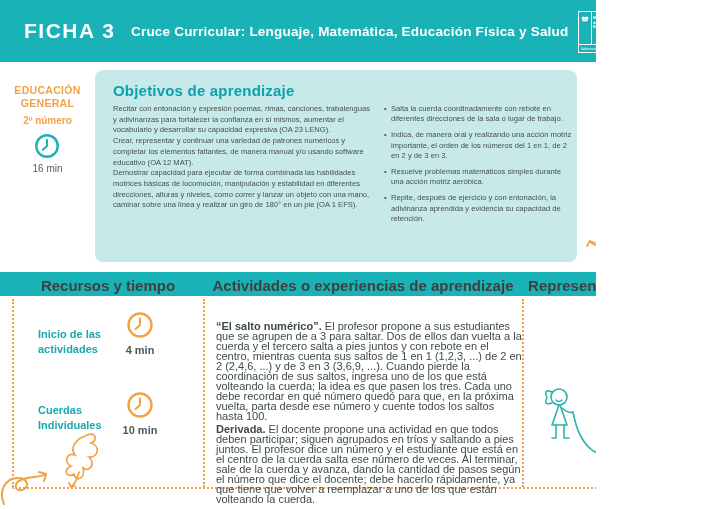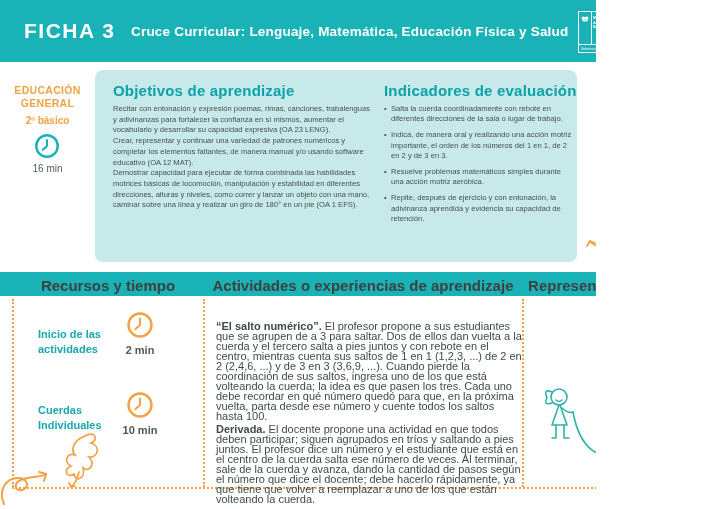--- a/index.html
+++ b/index.html
@@ -101,37 +101,36 @@
           <circle cx="33" cy="32" r="2.1"></circle>
           <circle cx="46" cy="28" r="1.6"></circle>
       </g>
     </svg>
   </div>
 
   <div class="side-level">
     <span>EDUCACIÓN</span><br>
     <span>GENERAL</span>
   </div>
-  <div class="side-grade">2º básico</div>
+  <div class="side-grade">2º número</div>
   <svg class="side-clock" width="28" height="28" viewBox="0 0 30 30">
     <circle cx="15" cy="15" r="11.5" stroke="#19b2b6" stroke-width="2.6" fill="none"></circle>
     <path d="M15 15 V8.5 M15 15 L10.5 19" stroke="#19b2b6" stroke-width="2.2" fill="none" stroke-linecap="round"></path>
   </svg>
   <div class="side-min">16 min</div>
 
   <div class="panel"></div>
 
   <div class="h-teal obj-title">Objetivos de aprendizaje</div>
   <div class="obj-body">
     <p>Recitar con entonación y expresión poemas, rimas, canciones, trabalenguas y adivinanzas para fortalecer la confianza en sí mismos, aumentar el vocabulario y desarrollar su capacidad expresiva (OA 23 LENG).</p>
     <p>Crear, representar y continuar una variedad de patrones numéricos y completar los elementos faltantes, de manera manual y/o usando software educativo (OA 12 MAT).</p>
     <p>Demostrar capacidad para ejecutar de forma combinada las habilidades motrices básicas de locomoción, manipulación y estabilidad en diferentes direcciones, alturas y niveles, como correr y lanzar un objeto con una mano, caminar sobre una línea y realizar un giro de 180° en un pie (OA 1 EFS).</p>
   </div>
 
-  <div class="h-teal ind-title">Indicadores de evaluación</div>
   <div class="ind-body">
     <p class="b">Salta la cuerda coordinadamente con rebote en diferentes direcciones de la sala o lugar de trabajo.</p>
     <p class="b">Indica, de manera oral y realizando una acción motriz importante, el orden de los números del 1 en 1, de 2 en 2 y de 3 en 3.</p>
     <p class="b">Resuelve problemas matemáticos simples durante una acción motriz aeróbica.</p>
     <p class="b">Repite, después de ejercicio y con entonación, la adivinanza aprendida y evidencia su capacidad de retención.</p>
   </div>
 
   <div class="kw-circle">
     <div class="kw-inner">
       <div class="kw-label">Palabras claves</div>
@@ -167,21 +166,21 @@
   <div class="vdot" style="left:203px;"></div>
   <div class="vdot" style="left:522px;"></div>
   <div class="vdot" style="left:699px;"></div>
   <div class="hdot"></div>
 
   <div class="res-label" style="top:327px;">Inicio de las actividades</div>
   <svg class="res-clock" style="top:310px;" width="30" height="30" viewBox="0 0 30 30">
     <circle cx="15" cy="15" r="11.5" stroke="#f2a244" stroke-width="2.4" fill="none"></circle>
     <path d="M15 15 V8.5 M15 15 L10.5 19" stroke="#f2a244" stroke-width="2" fill="none" stroke-linecap="round"></path>
   </svg>
-  <div class="res-min" style="top:344px;">2 min</div>
+  <div class="res-min" style="top:344px;">4 min</div>
 
   <div class="res-label" style="top:403px;">Cuerdas Individuales</div>
   <svg class="res-clock" style="top:390px;" width="30" height="30" viewBox="0 0 30 30">
     <circle cx="15" cy="15" r="11.5" stroke="#f2a244" stroke-width="2.4" fill="none"></circle>
     <path d="M15 15 V8.5 M15 15 L10.5 19" stroke="#f2a244" stroke-width="2" fill="none" stroke-linecap="round"></path>
   </svg>
   <div class="res-min" style="top:424px;">10 min</div>
 
   <svg class="svgabs" style="left:55px;top:428px;" width="56" height="62" viewBox="0 0 56 62">
     <g stroke="#f2a244" stroke-width="1.7" fill="none" stroke-linecap="round">

